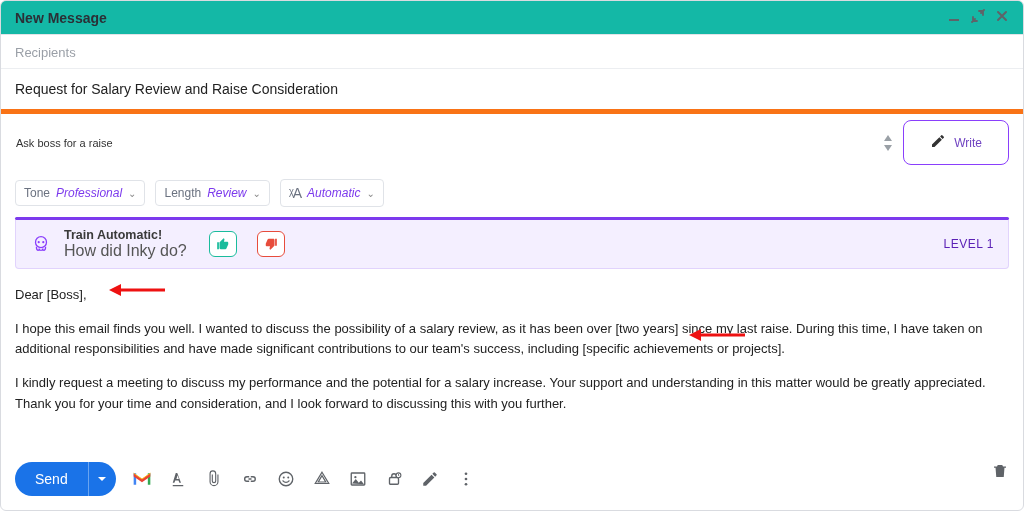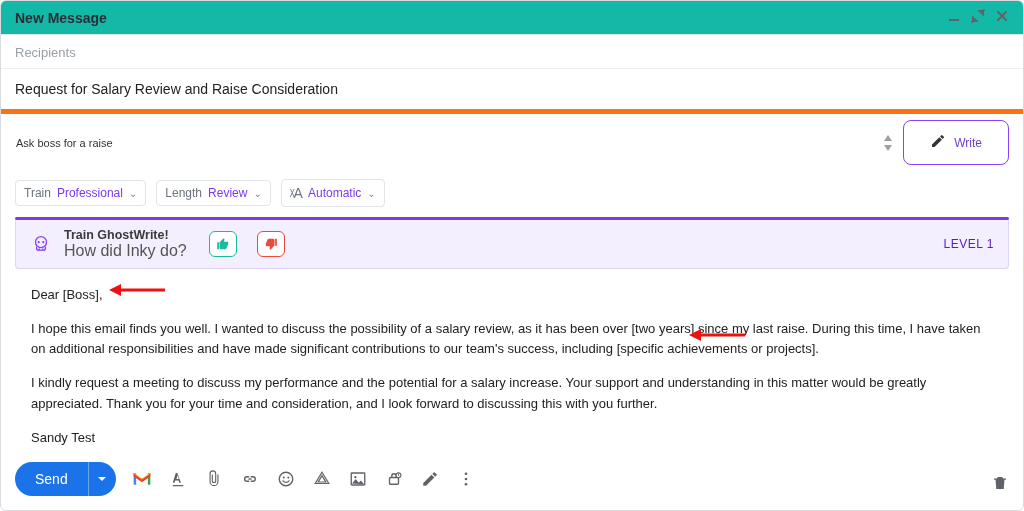--- a/index.html
+++ b/index.html
@@ -13,38 +13,38 @@
   .subject { font-size: 14px; color: #222; padding: 12px 14px; border-bottom: 5px solid #f97316; }
   .promptrow { display: flex; align-items: center; gap: 10px; padding: 6px 14px; }
   .prompt-box { flex: 1; display: flex; align-items: center; border: 1px solid transparent; font-size: 11px; color: #333; padding: 8px 0; }
   .scroll-arrows { display: flex; flex-direction: column; gap: 2px; margin-left: 6px; }
   .scroll-arrows svg { width: 10px; height: 8px; fill: #9aa0a6; cursor: pointer; }
   .write-btn { display: flex; align-items: center; gap: 8px; border: 1.5px solid #8a3ffc; border-radius: 8px; padding: 12px 26px; background: #fff; color: #6f42c1; font-size: 12px; font-weight: 500; cursor: pointer; }
   .write-btn .pen { font-size: 15px; }
   .filters { display: flex; gap: 10px; padding: 8px 14px 10px; align-items: center; }
   .filter { display: flex; align-items: center; gap: 6px; border: 1px solid #e0e3e8; border-radius: 4px; padding: 5px 8px; font-size: 12px; cursor: pointer; }
   .filter .lbl { color: #6b7280; }
-  .filter .val { color: #7c3aed; }
+  .filter .val { color: #7c3aed; font-style: italic; }
   .filter .chev { color: #888; font-size: 10px; }
   .purple-line { height: 3px; background: #7c3aed; margin: 0 14px; border-radius: 2px; }
   .train-bar { margin: 0 14px 10px; background: #f4efff; border: 1px solid rgba(124,58,237,0.15); border-top: none; border-radius: 0 0 4px 4px; display: flex; align-items: center; justify-content: space-between; padding: 8px 14px; }
   .train-left { display: flex; align-items: center; gap: 12px; }
   .inky-icon { width: 22px; height: 22px; }
   .train-texts { display: flex; flex-direction: column; }
   .train-title { font-size: 12.5px; font-weight: 700; color: #3a3a3a; }
   .train-sub { font-size: 16px; color: #555; }
   .fb-btn { width: 28px; height: 26px; border-radius: 6px; display: inline-flex; align-items: center; justify-content: center; font-size: 14px; cursor: pointer; background: #fff; }
   .fb-up { border: 1.5px solid #1abc9c; color: #1abc9c; margin-left: 10px; }
   .fb-down { border: 1.5px solid #e74c3c; color: #e74c3c; margin-left: 8px; }
   .level { font-size: 12px; font-weight: 400; color: #5b21b6; letter-spacing: 0.5px; }
   .body-area { flex: 1; padding: 6px 14px 10px; overflow: hidden; position: relative; font-size: 13px; line-height: 1.55; color: #222; }
-  .body-area p { margin: 0 16px 14px; }
+  .body-area p { margin: 0 0 14px; }
   .arrow1 { position: absolute; left: 108px; top: 4px; }
   .arrow2 { position: absolute; left: 688px; top: 49px; }
-  .bottom { display: flex; align-items: flex-end; justify-content: space-between; padding: 10px 14px 14px; }
+  .bottom { display: flex; align-items: flex-start; justify-content: space-between; padding: 10px 14px 14px; }
   .bottom-left { display: flex; align-items: center; gap: 16px; }
   .send-btn { display: flex; align-items: stretch; background: #1a73e8; color: #fff; border-radius: 999px; overflow: hidden; cursor: pointer; height: 34px; }
   .send-main { padding: 0 20px; display: flex; align-items: center; font-size: 14px; font-weight: 500; }
   .send-split { width: 28px; display: flex; align-items: center; justify-content: center; border-left: 1px solid rgba(255,255,255,0.35); }
   .send-split svg { width: 10px; height: 10px; fill: #fff; }
   .tool-icons { display: flex; align-items: center; gap: 16px; color: #5f6368; }
   .tool-icons .ico { width: 20px; height: 20px; cursor: pointer; display: flex; align-items: center; justify-content: center; }
   .tool-icons svg { width: 18px; height: 18px; fill: #5f6368; }
   .gmail-m svg { width: 22px; height: 20px; }
   .trash svg { width: 18px; height: 18px; fill: #5f6368; cursor: pointer; }
@@ -95,21 +95,21 @@
         <svg width="16" height="16" viewBox="0 0 24 24">
             <path fill="#333" d="M3 17.25V21h3.75L17.81 9.94l-3.75-3.75L3 17.25zM20.71 7.04a1 1 0 0 0 0-1.41l-2.34-2.34a1 1 0 0 0-1.41 0l-1.83 1.83 3.75 3.75 1.83-1.83z"></path>
           </svg>
       </span>
       <span>Write</span>
     </div>
   </div>
 
   <div class="filters">
     <div class="filter">
-      <span class="lbl">Train</span>
+      <span class="lbl">Tone</span>
       <span class="val">Professional</span>
       <span class="chev">⌄</span>
     </div>
     <div class="filter">
       <span class="lbl">Length</span>
       <span class="val">Review</span>
       <span class="chev">⌄</span>
     </div>
     <div class="filter">
       <span class="lang-icon">ᵡA</span>
@@ -122,21 +122,21 @@
 
   <div class="train-bar">
     <div class="train-left">
       <svg class="inky-icon" viewBox="0 0 24 24">
         <circle cx="12" cy="10" r="6" fill="none" stroke="#8a3ffc" stroke-width="1.4"></circle>
         <circle cx="9.5" cy="10" r="1.2" fill="#8a3ffc"></circle>
           <circle cx="14.5" cy="10" r="1.2" fill="#8a3ffc"></circle>
         <path d="M7 15 Q7 19 9 19 Q10 19 10 17 Q10 19 12 19 Q14 19 14 17 Q14 19 15 19 Q17 19 17 15" fill="none" stroke="#8a3ffc" stroke-width="1.4"></path>
       </svg>
       <div class="train-texts">
-        <div class="train-title">Train GhostWrite!</div>
+        <div class="train-title">Train Automatic!</div>
         <div class="train-sub">How did Inky do?</div>
       </div>
       <div class="fb-btn fb-up">
         <svg width="14" height="14" viewBox="0 0 24 24">
             <path fill="#1abc9c" d="M2 21h3V9H2v12zm19-11c0-1.1-.9-2-2-2h-5.3l.8-3.8.03-.32c0-.41-.17-.79-.44-1.06L13 2 6.6 8.6C6.22 8.95 6 9.45 6 10v9c0 1.1.9 2 2 2h8c.83 0 1.54-.5 1.84-1.22l3.02-7.05c.09-.23.14-.47.14-.73V10z"></path>
           </svg>
       </div>
       <div class="fb-btn fb-down">
         <svg width="14" height="14" viewBox="0 0 24 24">
             <path fill="#e74c3c" d="M22 3h-3v12h3V3zM3 14c0 1.1.9 2 2 2h5.3l-.8 3.8-.03.32c0 .41.17.79.44 1.06L11 22l6.4-6.6c.38-.35.6-.85.6-1.4V5c0-1.1-.9-2-2-2H8c-.83 0-1.54.5-1.84 1.22L3.14 11.27c-.09.23-.14.47-.14.73V14z"></path>
@@ -151,21 +151,20 @@
         <path d="M56 7 L8 7" stroke="#e11" stroke-width="3"></path>
         <path d="M0 7 L12 1 L12 13 Z" fill="#e11"></path>
       </svg>
     <svg class="arrow2" width="56" height="14" viewBox="0 0 56 14">
         <path d="M56 7 L8 7" stroke="#e11" stroke-width="3"></path>
         <path d="M0 7 L12 1 L12 13 Z" fill="#e11"></path>
       </svg>
     <p>Dear [Boss],</p>
     <p>I hope this email finds you well. I wanted to discuss the possibility of a salary review, as it has been over [two years] since my last raise. During this time, I have taken on additional responsibilities and have made significant contributions to our team's success, including [specific achievements or projects].</p>
     <p>I kindly request a meeting to discuss my performance and the potential for a salary increase. Your support and understanding in this matter would be greatly appreciated. Thank you for your time and consideration, and I look forward to discussing this with you further.</p>
-    <p>Sandy Test</p>
   </div>
 
   <div class="bottom">
     <div class="bottom-left">
       <div class="send-btn">
         <div class="send-main">Send</div>
         <div class="send-split">
           <svg viewBox="0 0 10 10">
               <path d="M1 3 L5 7 L9 3 Z"></path>
             </svg>

